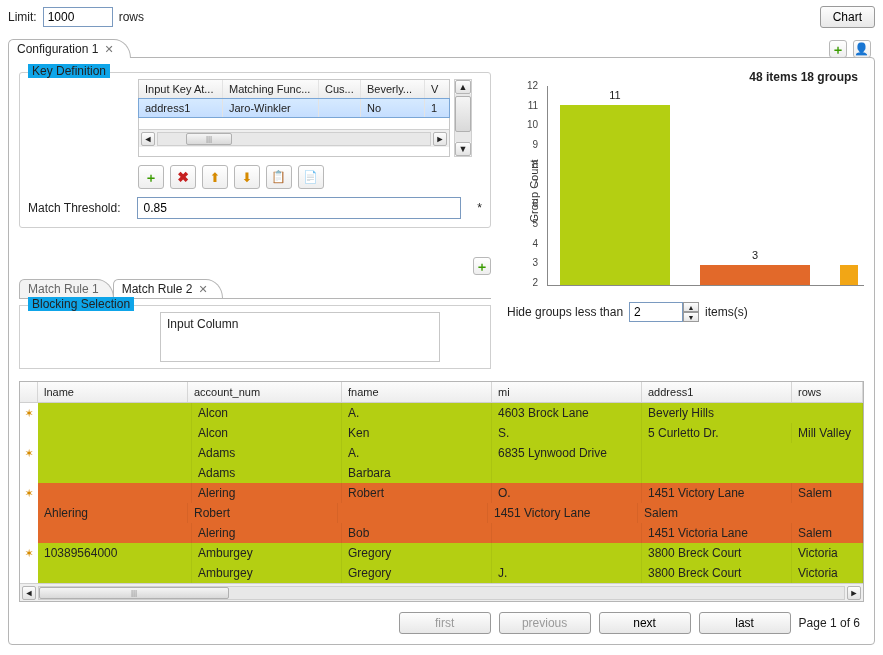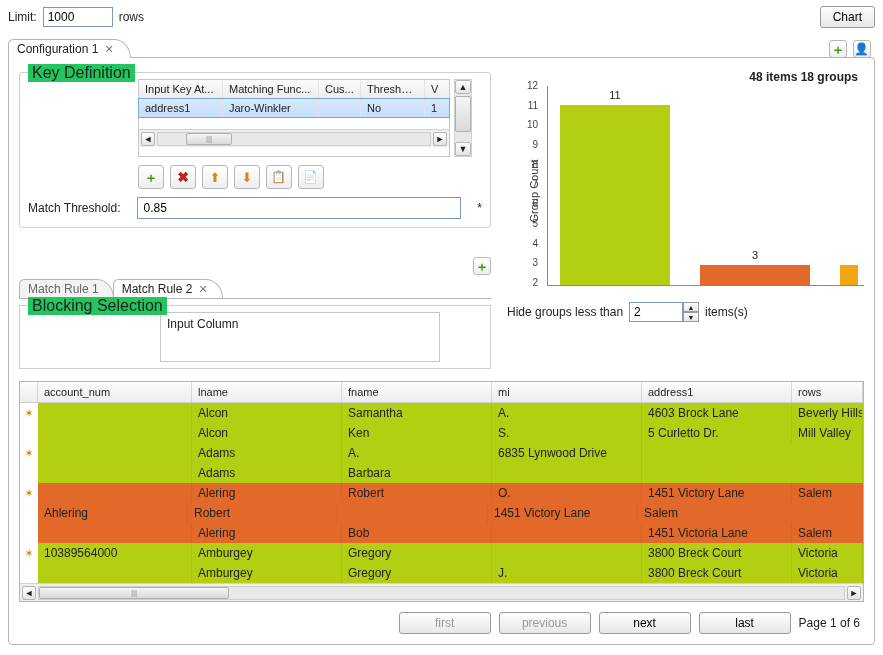--- a/index.html
+++ b/index.html
@@ -106,23 +106,23 @@
     border: 1px solid #cfcfcf;
     border-radius: 3px;
     position: relative;
     margin-top: 6px;
     padding: 6px 8px 8px 8px;
   }
   .legend {
     position: absolute;
     top: -9px;
     left: 8px;
-    background: #22c55e;
+    background: #0ea5e9;
     padding: 0 4px;
-    font-size: 16px;
+    font-size: 12px;
   }
   .mini-table {
     border: 1px solid #c7c7c7;
     width: 312px;
     margin-left: 110px;
   }
   .mini-table-head {
     display: flex;
     background: linear-gradient(#fbfbfb,#ececec);
     border-bottom: 1px solid #d0d0d0;
@@ -340,21 +340,21 @@
 
       <div class="left-col">
         <div class="fieldset">
           <div class="legend">Key Definition</div>
           <div style="display:flex;">
             <div class="mini-table">
               <div class="mini-table-head">
                 <div class="mini-th" style="width:84px;">Input Key At...</div>
                 <div class="mini-th" style="width:96px;">Matching Func...</div>
                 <div class="mini-th" style="width:42px;">Cus...</div>
-                <div class="mini-th" style="width:64px;">Threshold...</div>
+                <div class="mini-th" style="width:64px;">Beverly...</div>
                 <div class="mini-th" style="flex:1;">V</div>
               </div>
               <div class="mini-row">
                 <div class="mini-td" style="width:84px;">address1</div>
                 <div class="mini-td" style="width:96px;">Jaro-Winkler</div>
                 <div class="mini-td" style="width:42px;"></div>
                 <div class="mini-td" style="width:64px;">No</div>
                 <div class="mini-td" style="flex:1;">1</div>
               </div>
               <div style="height:12px;"></div>
@@ -464,33 +464,32 @@
             </span>
           </span>
           <span>items(s)</span>
         </div>
       </div>
     </div>
 
     <div class="data-table-wrap">
       <div class="dt-head">
         <div class="grp-icon" style="border-right:1px solid #d6d6d6;"></div>
+        <div class="c col1">lname</div>
         <div class="c col0">account_num</div>
-        <div class="c col1">lname</div>
         <div class="c col2">fname</div>
         <div class="c col3">mi</div>
         <div class="c col4">address1</div>
         <div class="c col5">rows</div>
       </div>
       <div class="dt-body" id="dtbody">
           <div class="dt-row" style="background: rgb(180, 207, 18);">
             <div class="grp-icon" style="background: rgb(255, 255, 255); color: rgb(214, 138, 0);">✶</div>
             <div class="c col0"></div>
             <div class="c col1">Alcon</div>
-            <div class="c col2">Samantha</div>
             <div class="c col3">A.</div>
             <div class="c col4">4603 Brock Lane</div>
             <div class="c col5">Beverly Hills</div>
           </div>
           <div class="dt-row" style="background: rgb(180, 207, 18);">
             <div class="grp-icon" style="background: rgb(255, 255, 255); color: rgb(214, 138, 0);"></div>
             <div class="c col0"></div>
             <div class="c col1">Alcon</div>
             <div class="c col2">Ken</div>
             <div class="c col3">S.</div>

